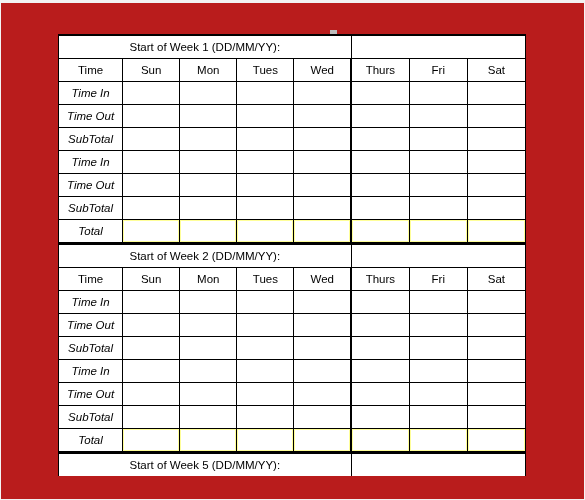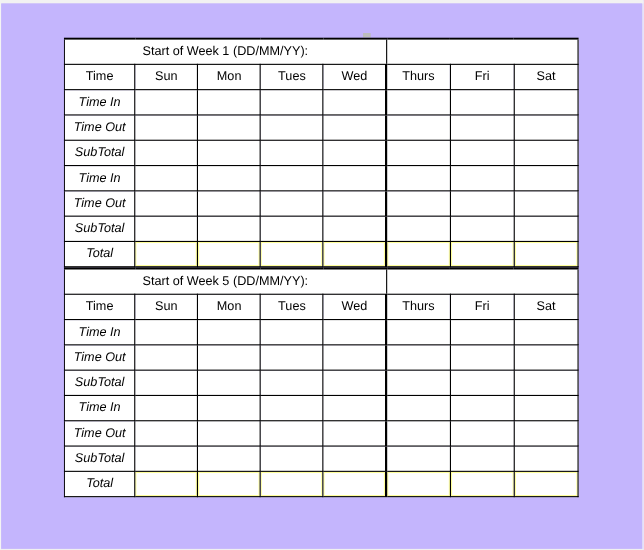--- a/index.html
+++ b/index.html
@@ -12,21 +12,21 @@
     height: 500px;
     overflow: hidden;
     font-family: "Liberation Sans", sans-serif;
     position: relative;
   }
   #page {
     position: absolute;
     left: 0; top: 0;
     width: 585px;
     height: 500px;
-    background: #c4b5fd;
+    background: #b91c1c;
     box-sizing: border-box;
     border-top: 3px solid #f2f2f2;
     border-left: 1px solid #f4f4f4;
     border-right: 1px solid #f4f4f4;
     border-bottom: 1px solid #f0f0f0;
   }
   
   #sheet-clip {
     position: absolute;
     left: 57px;
@@ -259,21 +259,21 @@
             <col class="c-day">
             <col class="c-day">
             <col class="c-day">
             <col class="c-day">
           <col class="c-day2">
             <col class="c-day2">
             <col class="c-day2">
         </colgroup>
         <tbody>
           <tr class="r-weektitle">
-            <td class="week-title edge-left" colspan="5">Start of Week 5 (DD/MM/YY):</td>
+            <td class="week-title edge-left" colspan="5">Start of Week 2 (DD/MM/YY):</td>
             <td class="week-input edge-right" colspan="3"></td>
           </tr>
 
           <tr>
             <td class="dayhead edge-left">Time</td>
             <td class="dayhead">Sun</td>
             <td class="dayhead">Mon</td>
             <td class="dayhead">Tues</td>
             <td class="dayhead split-right">Wed</td>
             <td class="dayhead split-left">Thurs</td>
@@ -353,16 +353,34 @@
             <td class="total-cell"></td>
             <td class="total-cell"></td>
             <td class="total-cell gap-right"></td>
             <td class="total-cell gap-left"></td>
             <td class="total-cell"></td>
             <td class="total-cell edge-right"></td>
           </tr>
         </tbody>
       </table>
 
+      <table class="ts">
+        <colgroup>
+          <col class="c-time">
+            <col class="c-day">
+            <col class="c-day">
+            <col class="c-day">
+            <col class="c-day">
+          <col class="c-day2">
+            <col class="c-day2">
+            <col class="c-day2">
+        </colgroup>
+        <tbody>
+          <tr class="r-weektitle">
+            <td class="week-title edge-left" colspan="5">Start of Week 5 (DD/MM/YY):</td>
+            <td class="week-input edge-right" colspan="3"></td>
+          </tr>
+        </tbody>
+      </table>
 
     </div>
   </div>
 </div>
 
 </body></html>

